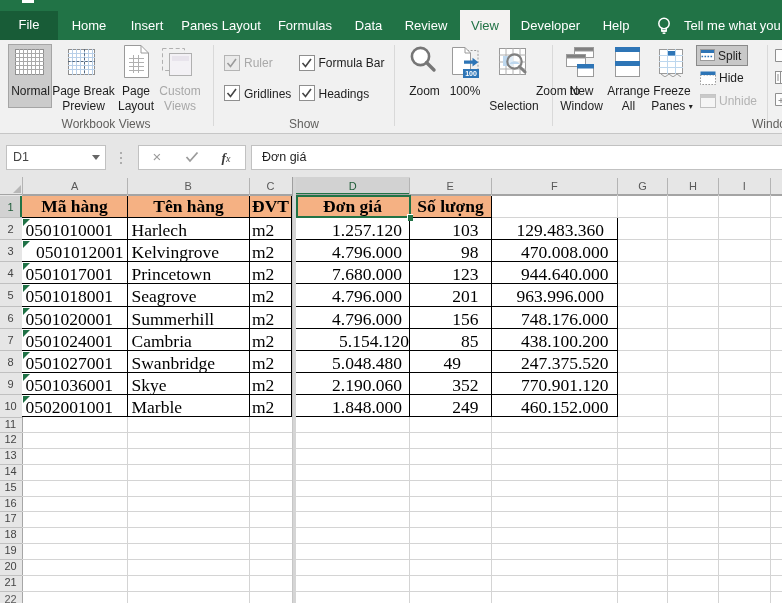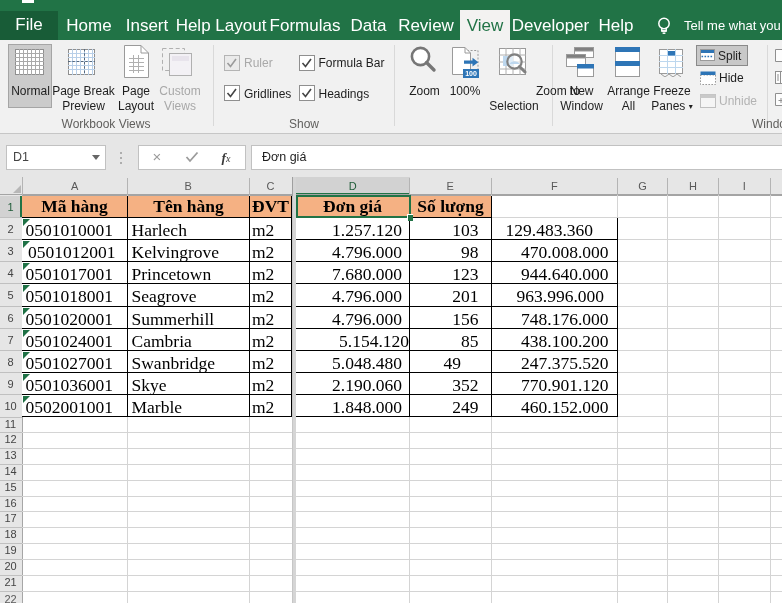--- a/index.html
+++ b/index.html
@@ -1,35 +1,35 @@
 <!DOCTYPE html>
 <html><head><meta charset="utf-8"><style>
 html,body{margin:0;padding:0;}
 #app{position:relative;width:782px;height:603px;overflow:hidden;background:#fff;font-family:"Liberation Sans",sans-serif;-webkit-font-smoothing:antialiased;}
 .a{position:absolute;}
-.tab{position:absolute;top:12px;height:28px;line-height:28px;font-size:17px;color:#fff;transform:translateX(-50%);white-space:nowrap;}
+.tab{position:absolute;top:12px;height:28px;line-height:28px;font-size:13px;color:#fff;transform:translateX(-50%);white-space:nowrap;}
 .lbl{position:absolute;font-size:12px;color:#1e1e1e;white-space:nowrap;transform:translateX(-50%);}
 .glbl{position:absolute;font-size:12px;color:#605f5d;white-space:nowrap;transform:translateX(-50%);}
 .chklbl{position:absolute;font-size:12px;color:#1e1e1e;white-space:nowrap;}
 .colhdr{position:absolute;top:177px;height:18px;line-height:18px;font-size:11px;color:#595959;text-align:center;}
 .rowhdr{position:absolute;left:0;width:21px;font-size:11px;color:#595959;text-align:center;}
 .cell{position:absolute;font-family:"Liberation Serif",serif;font-size:17.5px;color:#000;box-sizing:border-box;border-right:1px solid #000;border-bottom:1px solid #000;background:#fff;overflow:hidden;white-space:nowrap;}
 .hcell{font-weight:bold;text-align:center;background:#f5b183;}
 .num{text-align:right;}
 .gl{position:absolute;background:#d4d4d4;}
 </style></head><body>
 <div id="app">
 <div class="a" style="left:0;top:0;width:782px;height:40px;background:#217346"></div>
 <div class="a" style="left:22px;top:0;width:12px;height:3px;background:#fff"></div>
 <div class="a" style="left:0;top:11px;width:58px;height:29px;background:#185c37"></div>
 <div class="tab" style="left:29px;top:11px;">File</div>
 <div class="a" style="left:460px;top:10px;width:50px;height:30px;background:#f3f2f1"></div>
 <div class="tab" style="left:89px;">Home</div>
 <div class="tab" style="left:147px;">Insert</div>
-<div class="tab" style="left:221px;">Help Layout</div>
+<div class="tab" style="left:221px;">Panes Layout</div>
 <div class="tab" style="left:305px;">Formulas</div>
 <div class="tab" style="left:368.5px;">Data</div>
 <div class="tab" style="left:426px;">Review</div>
 <div class="tab" style="left:550.5px;">Developer</div>
 <div class="tab" style="left:616px;">Help</div>
 <div class="tab" style="left:485px;color:#217346;">View</div>
 <svg class="a" style="left:655px;top:16px" width="18" height="20" viewBox="0 0 18 20">
       <circle cx="9" cy="7.5" r="5.2" fill="none" stroke="#fff" stroke-width="1.5"></circle>
       <path d="M6.8 11.5 L6.8 15 L11.2 15 L11.2 11.5" fill="none" stroke="#fff" stroke-width="1.5"></path>
       <line x1="6.8" y1="15" x2="11.2" y2="15" stroke="#fff" stroke-width="1.5"></line>
@@ -336,22 +336,22 @@
 <div class="cell hcell" style="left:22px;top:195.5px;width:106px;height:22.5px;line-height:21.5px;">Mã hàng</div>
 <div class="cell hcell" style="left:128px;top:195.5px;width:122px;height:22.5px;line-height:21.5px;">Tên hàng</div>
 <div class="cell hcell" style="left:250px;top:195.5px;width:42px;height:22.5px;line-height:21.5px;">ÐVT</div>
 <div class="cell hcell" style="left:296px;top:195.5px;width:114px;height:22.5px;line-height:21.5px;">Đơn giá</div>
 <div class="cell hcell" style="left:410px;top:195.5px;width:82px;height:22.5px;line-height:21.5px;">Số lượng</div>
 <div class="cell" style="left:22px;top:218px;width:106px;height:22px;line-height:24px;padding-left:3.5px;">0501010001</div>
 <div class="cell" style="left:128px;top:218px;width:122px;height:22px;line-height:24px;padding-left:3.5px;">Harlech</div>
 <div class="cell" style="left:250px;top:218px;width:42px;height:22px;line-height:24px;padding-left:2px;">m2</div>
 <div class="cell num" style="left:296px;top:218px;width:114px;height:22px;line-height:24px;padding-right:7px;">1.257.120</div>
 <div class="cell num" style="left:410px;top:218px;width:82px;height:22px;line-height:24px;padding-right:12.5px;">103</div>
-<div class="cell num" style="left:492px;top:218px;width:126px;height:22px;line-height:24px;padding-right:24px;">129.483.360</div>
-<div class="cell" style="left:22px;top:240px;width:106px;height:22px;line-height:24px;padding-left:6px;">0501012001</div>
+<div class="cell num" style="left:492px;top:218px;width:126px;height:22px;line-height:24px;padding-right:13px;">129.483.360</div>
+<div class="cell" style="left:22px;top:240px;width:106px;height:22px;line-height:24px;padding-left:14px;">0501012001</div>
 <div class="cell" style="left:128px;top:240px;width:122px;height:22px;line-height:24px;padding-left:3.5px;">Kelvingrove</div>
 <div class="cell" style="left:250px;top:240px;width:42px;height:22px;line-height:24px;padding-left:2px;">m2</div>
 <div class="cell num" style="left:296px;top:240px;width:114px;height:22px;line-height:24px;padding-right:7px;">4.796.000</div>
 <div class="cell num" style="left:410px;top:240px;width:82px;height:22px;line-height:24px;padding-right:12.5px;">98</div>
 <div class="cell num" style="left:492px;top:240px;width:126px;height:22px;line-height:24px;padding-right:8.5px;">470.008.000</div>
 <div class="cell" style="left:22px;top:262px;width:106px;height:22px;line-height:24px;padding-left:3.5px;">0501017001</div>
 <div class="cell" style="left:128px;top:262px;width:122px;height:22px;line-height:24px;padding-left:3.5px;">Princetown</div>
 <div class="cell" style="left:250px;top:262px;width:42px;height:22px;line-height:24px;padding-left:2px;">m2</div>
 <div class="cell num" style="left:296px;top:262px;width:114px;height:22px;line-height:24px;padding-right:7px;">7.680.000</div>
 <div class="cell num" style="left:410px;top:262px;width:82px;height:22px;line-height:24px;padding-right:12.5px;">123</div>

